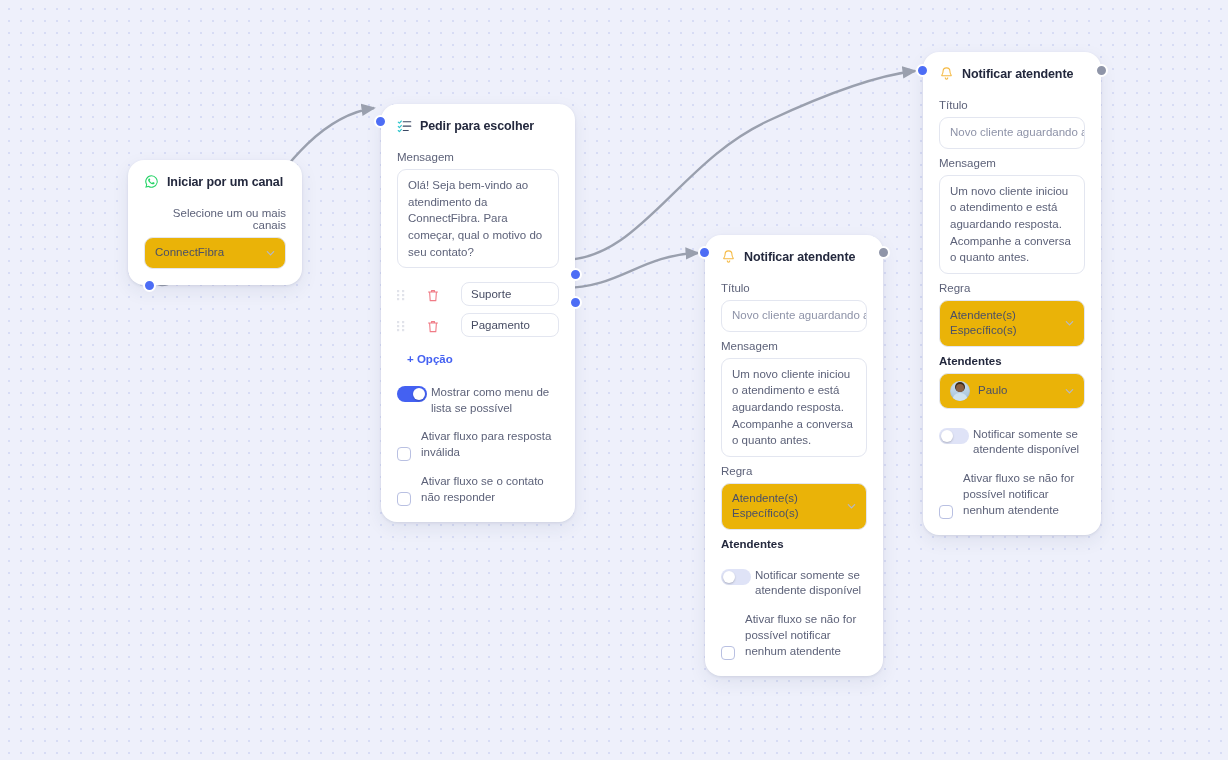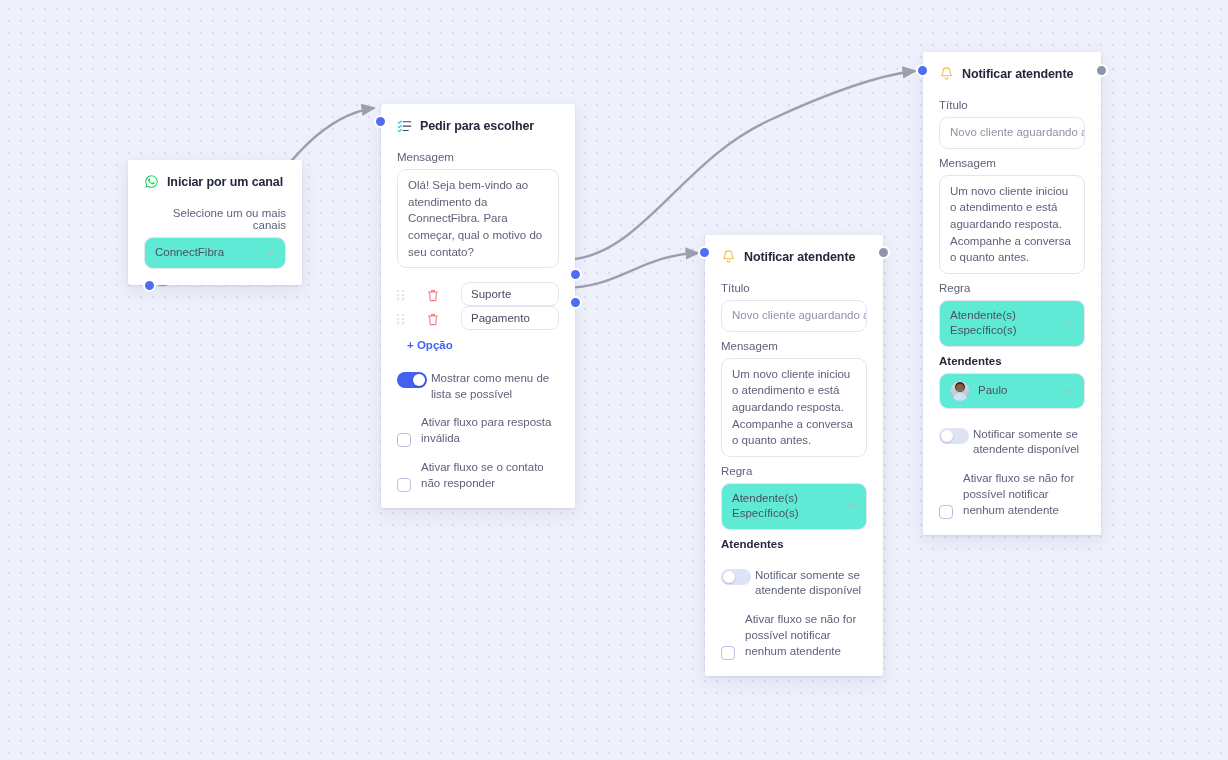--- a/index.html
+++ b/index.html
@@ -15,21 +15,21 @@
     background-image:
       radial-gradient(circle, #d7dcf5 1.2px, transparent 1.3px);
     background-size: 12px 12px;
     background-position: 3px 3px;
   }
   #edges { position: absolute; inset: 0; width: 1228px; height: 760px; pointer-events: none; }
 
   .node {
     position: absolute;
     background: #ffffff;
-    border-radius: 2px;
+    border-radius: 16px;
     box-shadow: 0 1px 3px rgba(40,45,90,.10), 0 6px 18px rgba(40,45,90,.08);
   }
   .node-head {
     display: flex; align-items: center; gap: 8px;
     padding: 14px 16px 0 16px;
   }
   .node-title {
     font-size: 12.5px; font-weight: bold; color: #23283d; letter-spacing: -.1px;
     white-space: nowrap;
   }
@@ -52,21 +52,21 @@
     line-height: 1.35;
   }
   .input.ph { color: #8e93a8; white-space: nowrap; overflow: hidden; }
   .textarea { color: #5d6279; line-height: 1.45; }
 
   .select {
     position: relative;
     width: 100%;
     border: 1px solid #e3e6f0;
     border-radius: 9px;
-    background: #5eead4;
+    background: #eab308;
     padding: 7px 26px 7px 10px;
     font-size: 11.5px;
     color: #4b5067;
     line-height: 1.35;
     min-height: 30px;
     display: flex; align-items: center; gap: 8px;
   }
   .chev {
     position: absolute; right: 9px; top: 50%; transform: translateY(-50%);
     width: 11px; height: 11px;
@@ -86,21 +86,21 @@
   }
   .avatar::after {
     content:""; position:absolute; left:50%; bottom:-2px; transform:translateX(-50%);
     width:15px; height:10px; border-radius:7px 7px 3px 3px;
   }
   .avatar.dark::before { background:#6d4a36; box-shadow:0 -1px 0 1px #2d2019; }
   .avatar.dark::after  { background:#33435c; }
   .avatar.light::before{ background:#8a5f42; box-shadow:0 -1px 0 1px #3b2a1c; }
   .avatar.light::after { background:#cfe2ef; }
 
-  .opt-row { display: flex; align-items: center; gap: 22px; }
+  .opt-row { display: flex; align-items: center; gap: 22px; margin-bottom: 7px; }
   .drag-handle { width: 8px; height: 12px; flex: 0 0 8px; opacity: .55; }
   .trash { width: 12px; height: 13px; flex: 0 0 12px; }
   .opt-input {
     flex: 1;
     border: 1px solid #e3e6f0; border-radius: 8px;
     padding: 5px 9px; font-size: 11.5px; color: #474c63;
     background: #fff;
   }
 
   .link-add {

